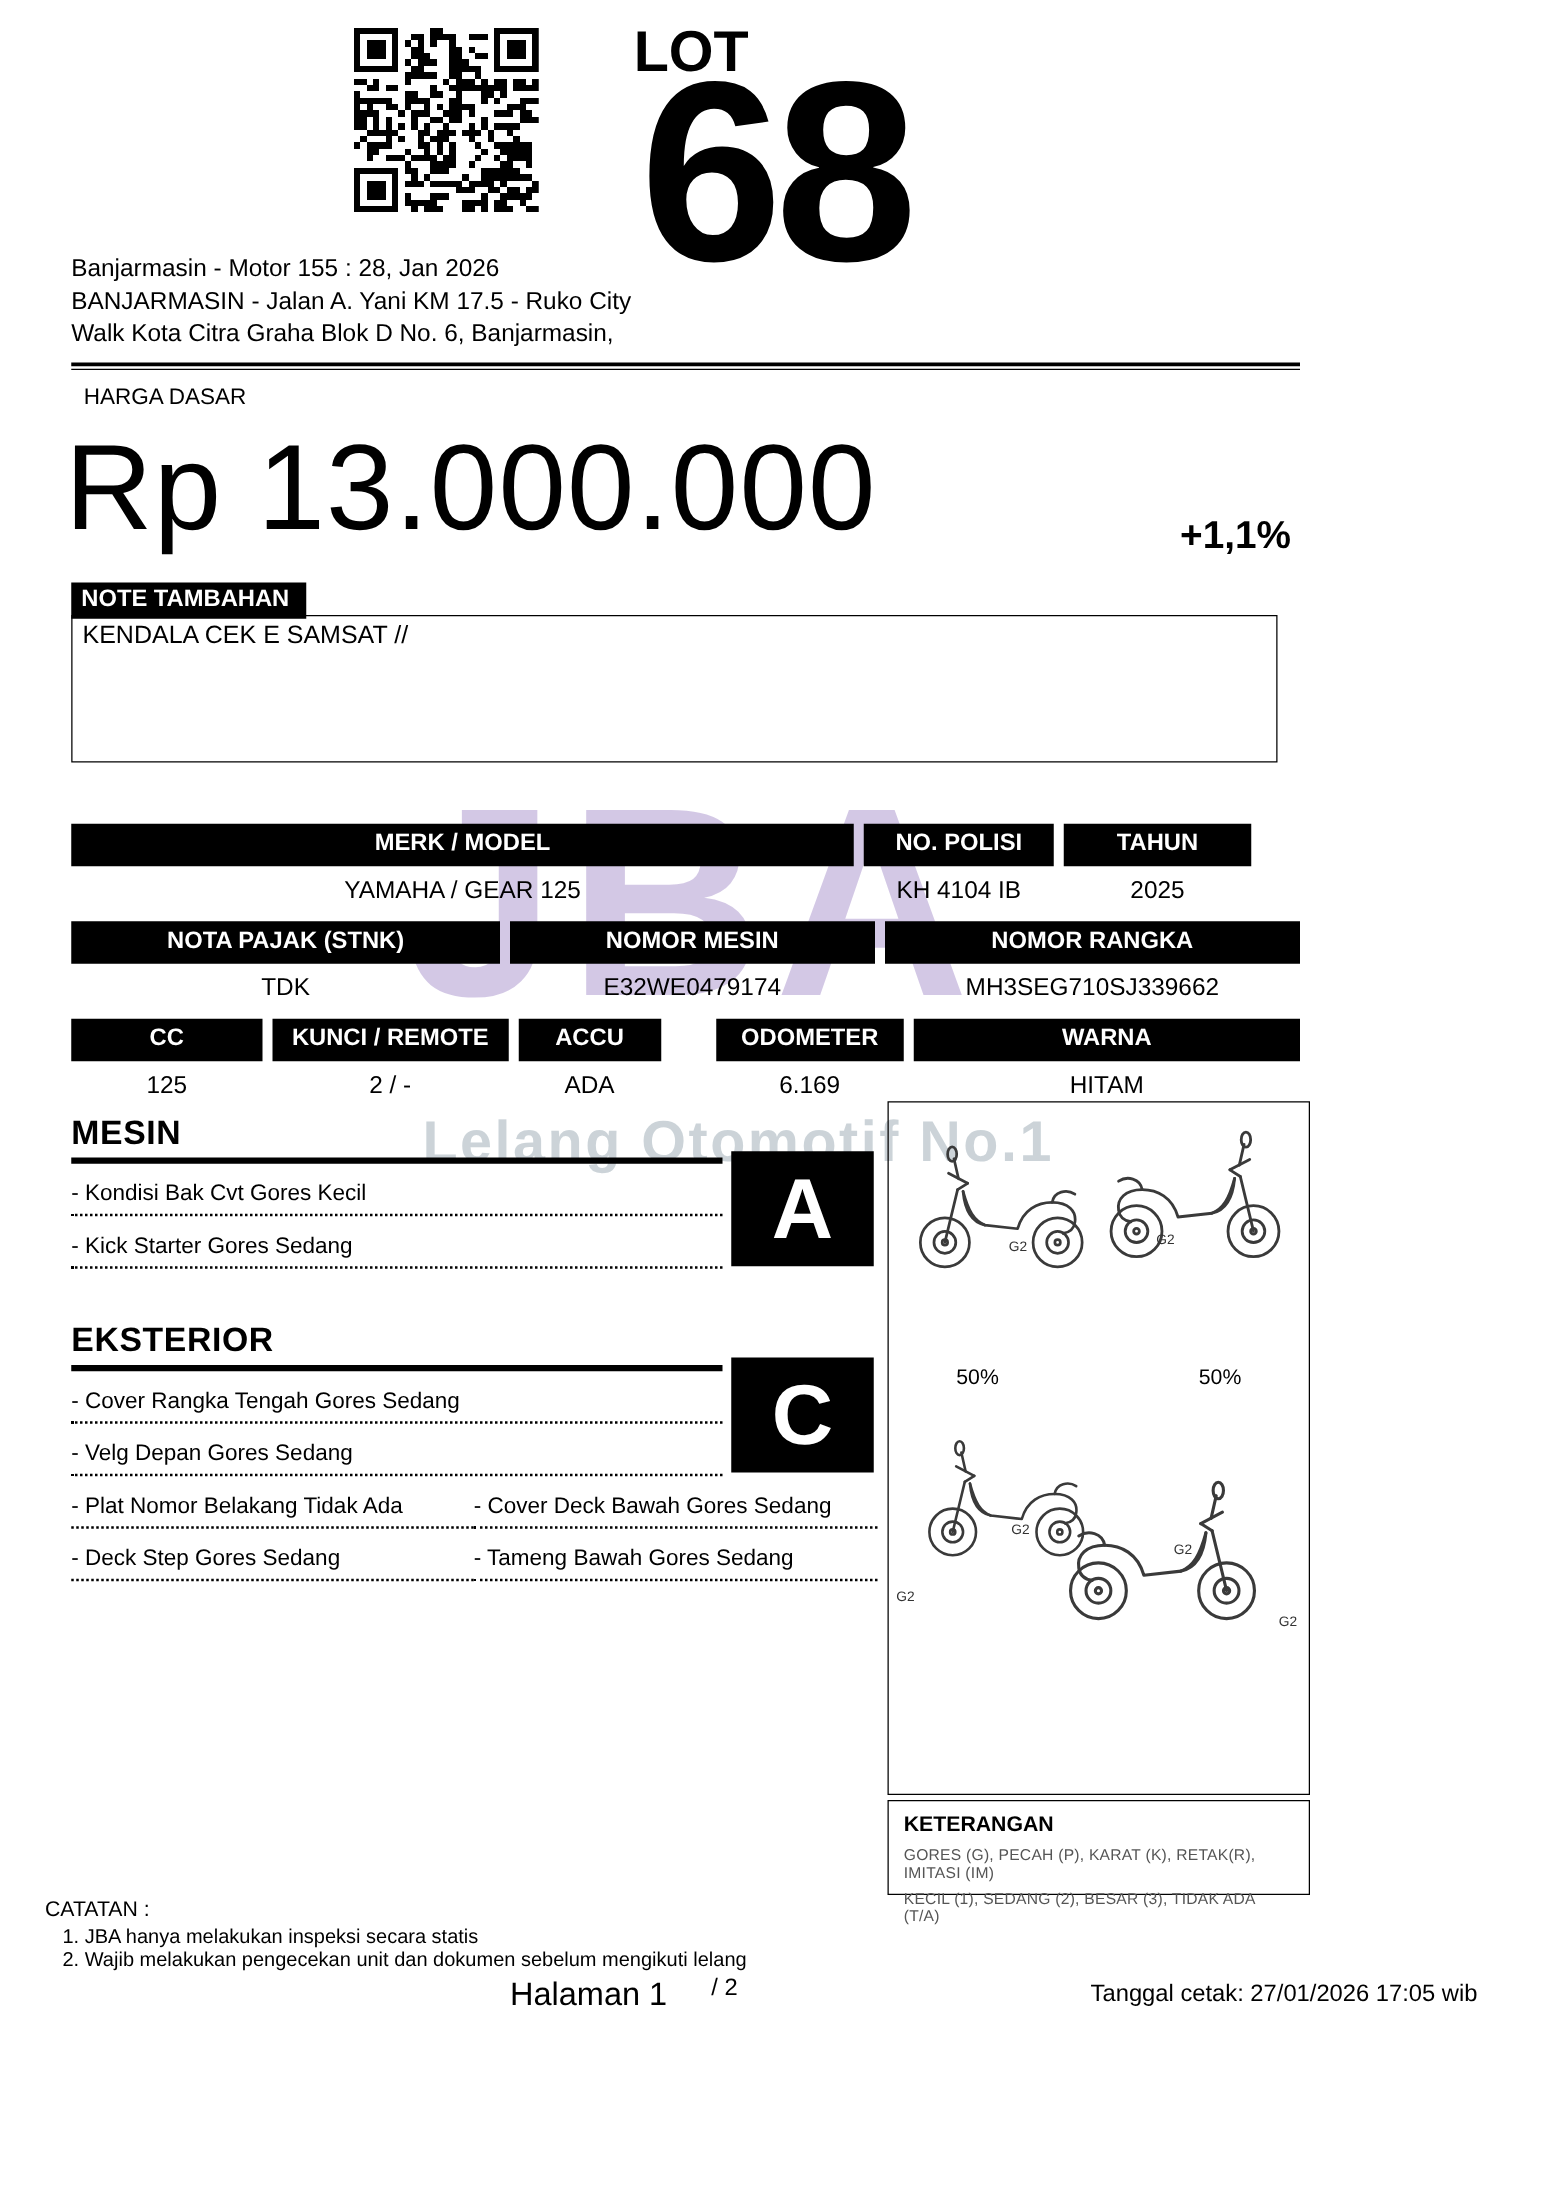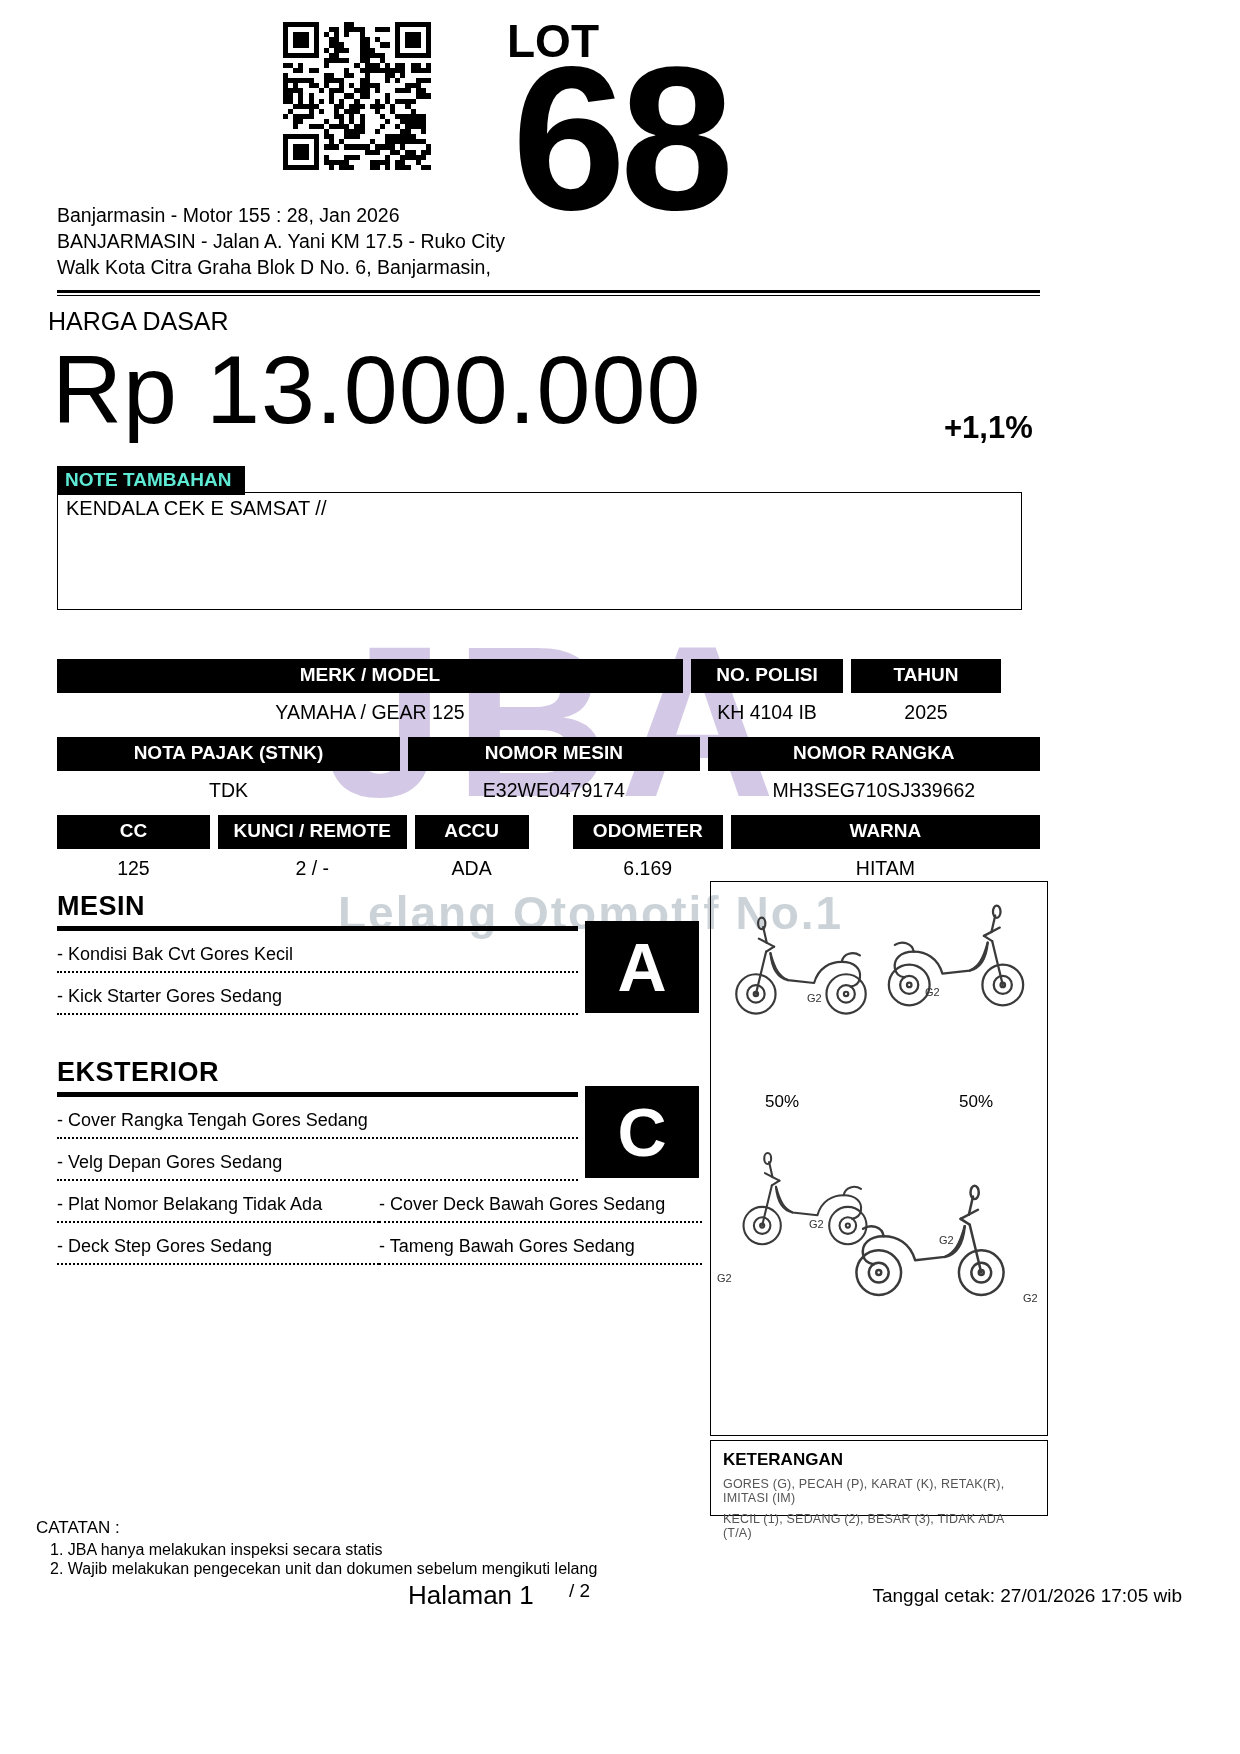--- a/index.html
+++ b/index.html
@@ -13,25 +13,25 @@
   #wm-tagline { left:338px; top:886px; font-size:46px; font-weight:bold; color:#8fa0ab; opacity:.45; letter-spacing:2px; white-space:nowrap; }
 
   
   #qr { left:283px; top:22px; width:148px; height:148px; }
   #lot-label { left:507px; top:14px; font-size:46px; font-weight:bold; }
   #lot-number { left:512px; top:30px; font-size:205px; font-weight:bold; line-height:1.05; letter-spacing:-6px; }
   #info-block { left:57px; top:202px; font-size:19.5px; line-height:26px; }
 
   #rule { left:57px; top:290px; width:983px; height:6px; border-top:3px solid #000; border-bottom:1px solid #000; }
 
-  #harga-label { left:48px; top:307px; font-size:25px; }
+  #harga-label { left:67px; top:307px; font-size:18px; }
   #price { left:52px; top:334px; font-size:97px; letter-spacing:1px; white-space:nowrap; }
   #price-change { left:944px; top:410px; font-size:31px; font-weight:bold; }
 
-  #note-label { left:57px; top:466px; background:#000; color:#5eead4; font-weight:bold; font-size:19px; padding:3px 14px 4px 8px; }
+  #note-label { left:57px; top:466px; background:#000; color:#ffffff; font-weight:bold; font-size:19px; padding:3px 14px 4px 8px; }
   #note-box { left:57px; top:492px; width:965px; height:118px; border:1.5px solid #000; padding:4px 8px; }
   #note-box .content { font-size:20px; }
 
   
   #spec-table { left:57px; top:659px; width:983px; }
   .spec-row { display:flex; gap:8px; }
   .spec-row.hdr { margin-bottom:5px; }
   .spec-row.val { margin-bottom:9px; }
   .hcell { background:#000; color:#fff; font-weight:bold; font-size:19px; text-align:center; padding:5px 0 7px; }
   .vcell { font-size:19.5px; text-align:center; padding:3px 0 4px; }

